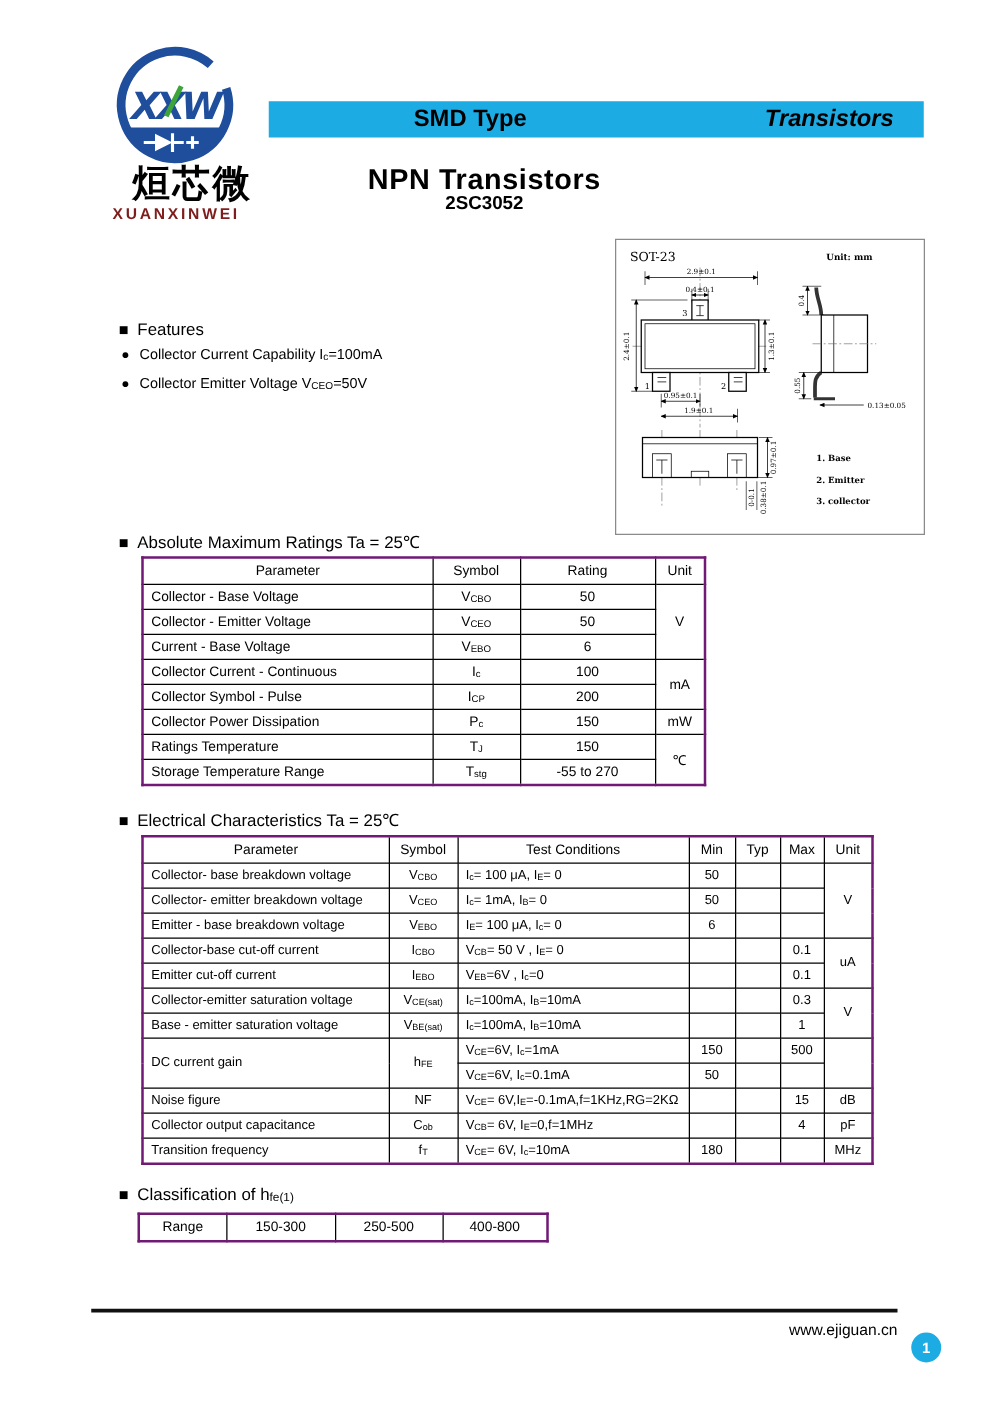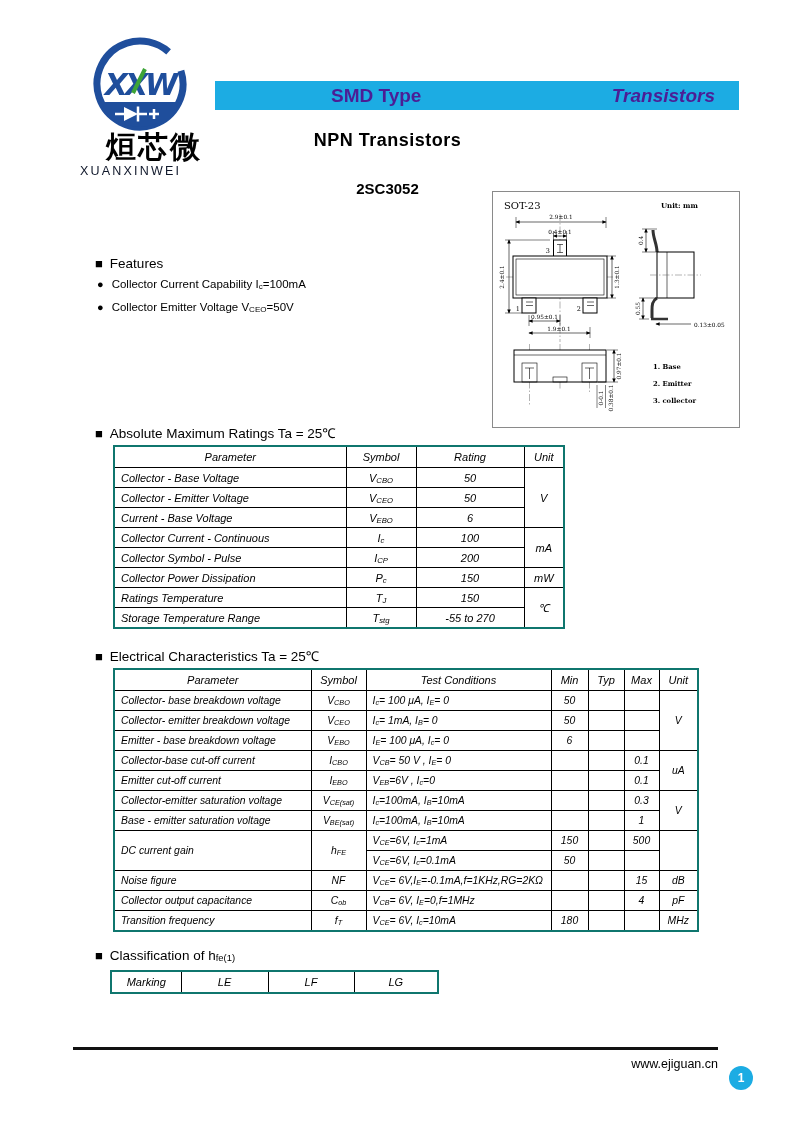--- a/index.html
+++ b/index.html
@@ -5,41 +5,41 @@
   html,body{margin:0;padding:0;}
   body{
     width:793px;height:1122px;position:relative;background:#ffffff;
     font-family:"Liberation Sans", sans-serif;color:#000;overflow:hidden;
   }
   .abs{position:absolute;}
   sub{font-size:70%;vertical-align:-0.12em;line-height:0;letter-spacing:0;}
 
   
   .cn-name{left:80px;top:127px;width:122px;text-align:right;font-size:30px;font-weight:700;letter-spacing:2px;font-family:"DejaVu Sans",sans-serif;}
-  .en-name{left:80px;top:164px;width:122px;font-size:12.5px;font-weight:400;letter-spacing:2.2px;color:#0f172a;}
+  .en-name{left:80px;top:164px;width:122px;text-align:center;font-size:12.5px;font-weight:700;letter-spacing:2.2px;color:#7f1d1d;}
 
   
   .bar{left:215px;top:81px;width:524px;height:29px;background:#1CACE3;}
-  .bar span{position:absolute;top:0;line-height:29px;color:#4c1d95;font-weight:700;font-size:19px;}
+  .bar span{position:absolute;top:0;line-height:29px;color:#000000;font-weight:700;font-size:19px;}
   .bar .l{left:116px;}
   .bar .r{right:24px;font-style:italic;}
 
-  .title1{left:215px;top:130px;width:345px;text-align:center;font-size:18px;font-weight:700;letter-spacing:.5px;}
-  .title2{left:215px;top:180px;width:345px;text-align:center;font-size:15px;font-weight:700;}
+  .title1{left:215px;top:130px;width:345px;text-align:center;font-size:23px;font-weight:700;letter-spacing:.5px;}
+  .title2{left:215px;top:154px;width:345px;text-align:center;font-size:15px;font-weight:700;}
 
   
   .sec{display:flex;align-items:center;gap:7px;font-size:13.5px;}
   .sec .sq{font-size:13px;line-height:1;}
   .feat{display:flex;align-items:center;gap:8px;font-size:11.5px;}
   .feat .dot{font-size:11px;line-height:1;}
 
   
   table{border-collapse:collapse;table-layout:fixed;font-size:11px;}
   td,th{border:1px solid #000;height:19px;padding:0 4px;font-weight:normal;overflow:visible;white-space:nowrap;}
-  table.frame{border:2px solid #0f766e;font-style:italic;}
+  table.frame{border:2px solid #701a75;}
   .ctr{text-align:center;}
   .pl{text-align:left;padding-left:6px;}
   #elec-table td,#elec-table th{font-size:10.4px;}
   #elec-table th{font-size:11px;}
   .hrow th{height:20px;}
 
   
   .panel{left:492px;top:191px;width:246px;height:235px;border:1px solid #8a8a8a;background:#fff;}
 
   
@@ -412,23 +412,23 @@
 </div>
 <table class="abs frame" id="class-table" style="left:110px;top:970px;width:327px">
   <colgroup>
       <col style="width:70px">
       <col style="width:87px">
       <col style="width:86px">
       <col style="width:84px">
     </colgroup>
   <tbody>
   <tr>
-    <td class="ctr" style="height:20px">Marking</td>
-    <td class="ctr">LE</td>
-    <td class="ctr">LF</td>
-    <td class="ctr">LG</td>
+    <td class="ctr" style="height:20px">Range</td>
+    <td class="ctr">150-300</td>
+    <td class="ctr">250-500</td>
+    <td class="ctr">400-800</td>
   </tr>
 </tbody>
   </table>
 
 <div class="abs fline"></div>
 <div class="abs furl">www.ejiguan.cn</div>
 <div class="abs pgc">1</div>
 
 </body></html>

